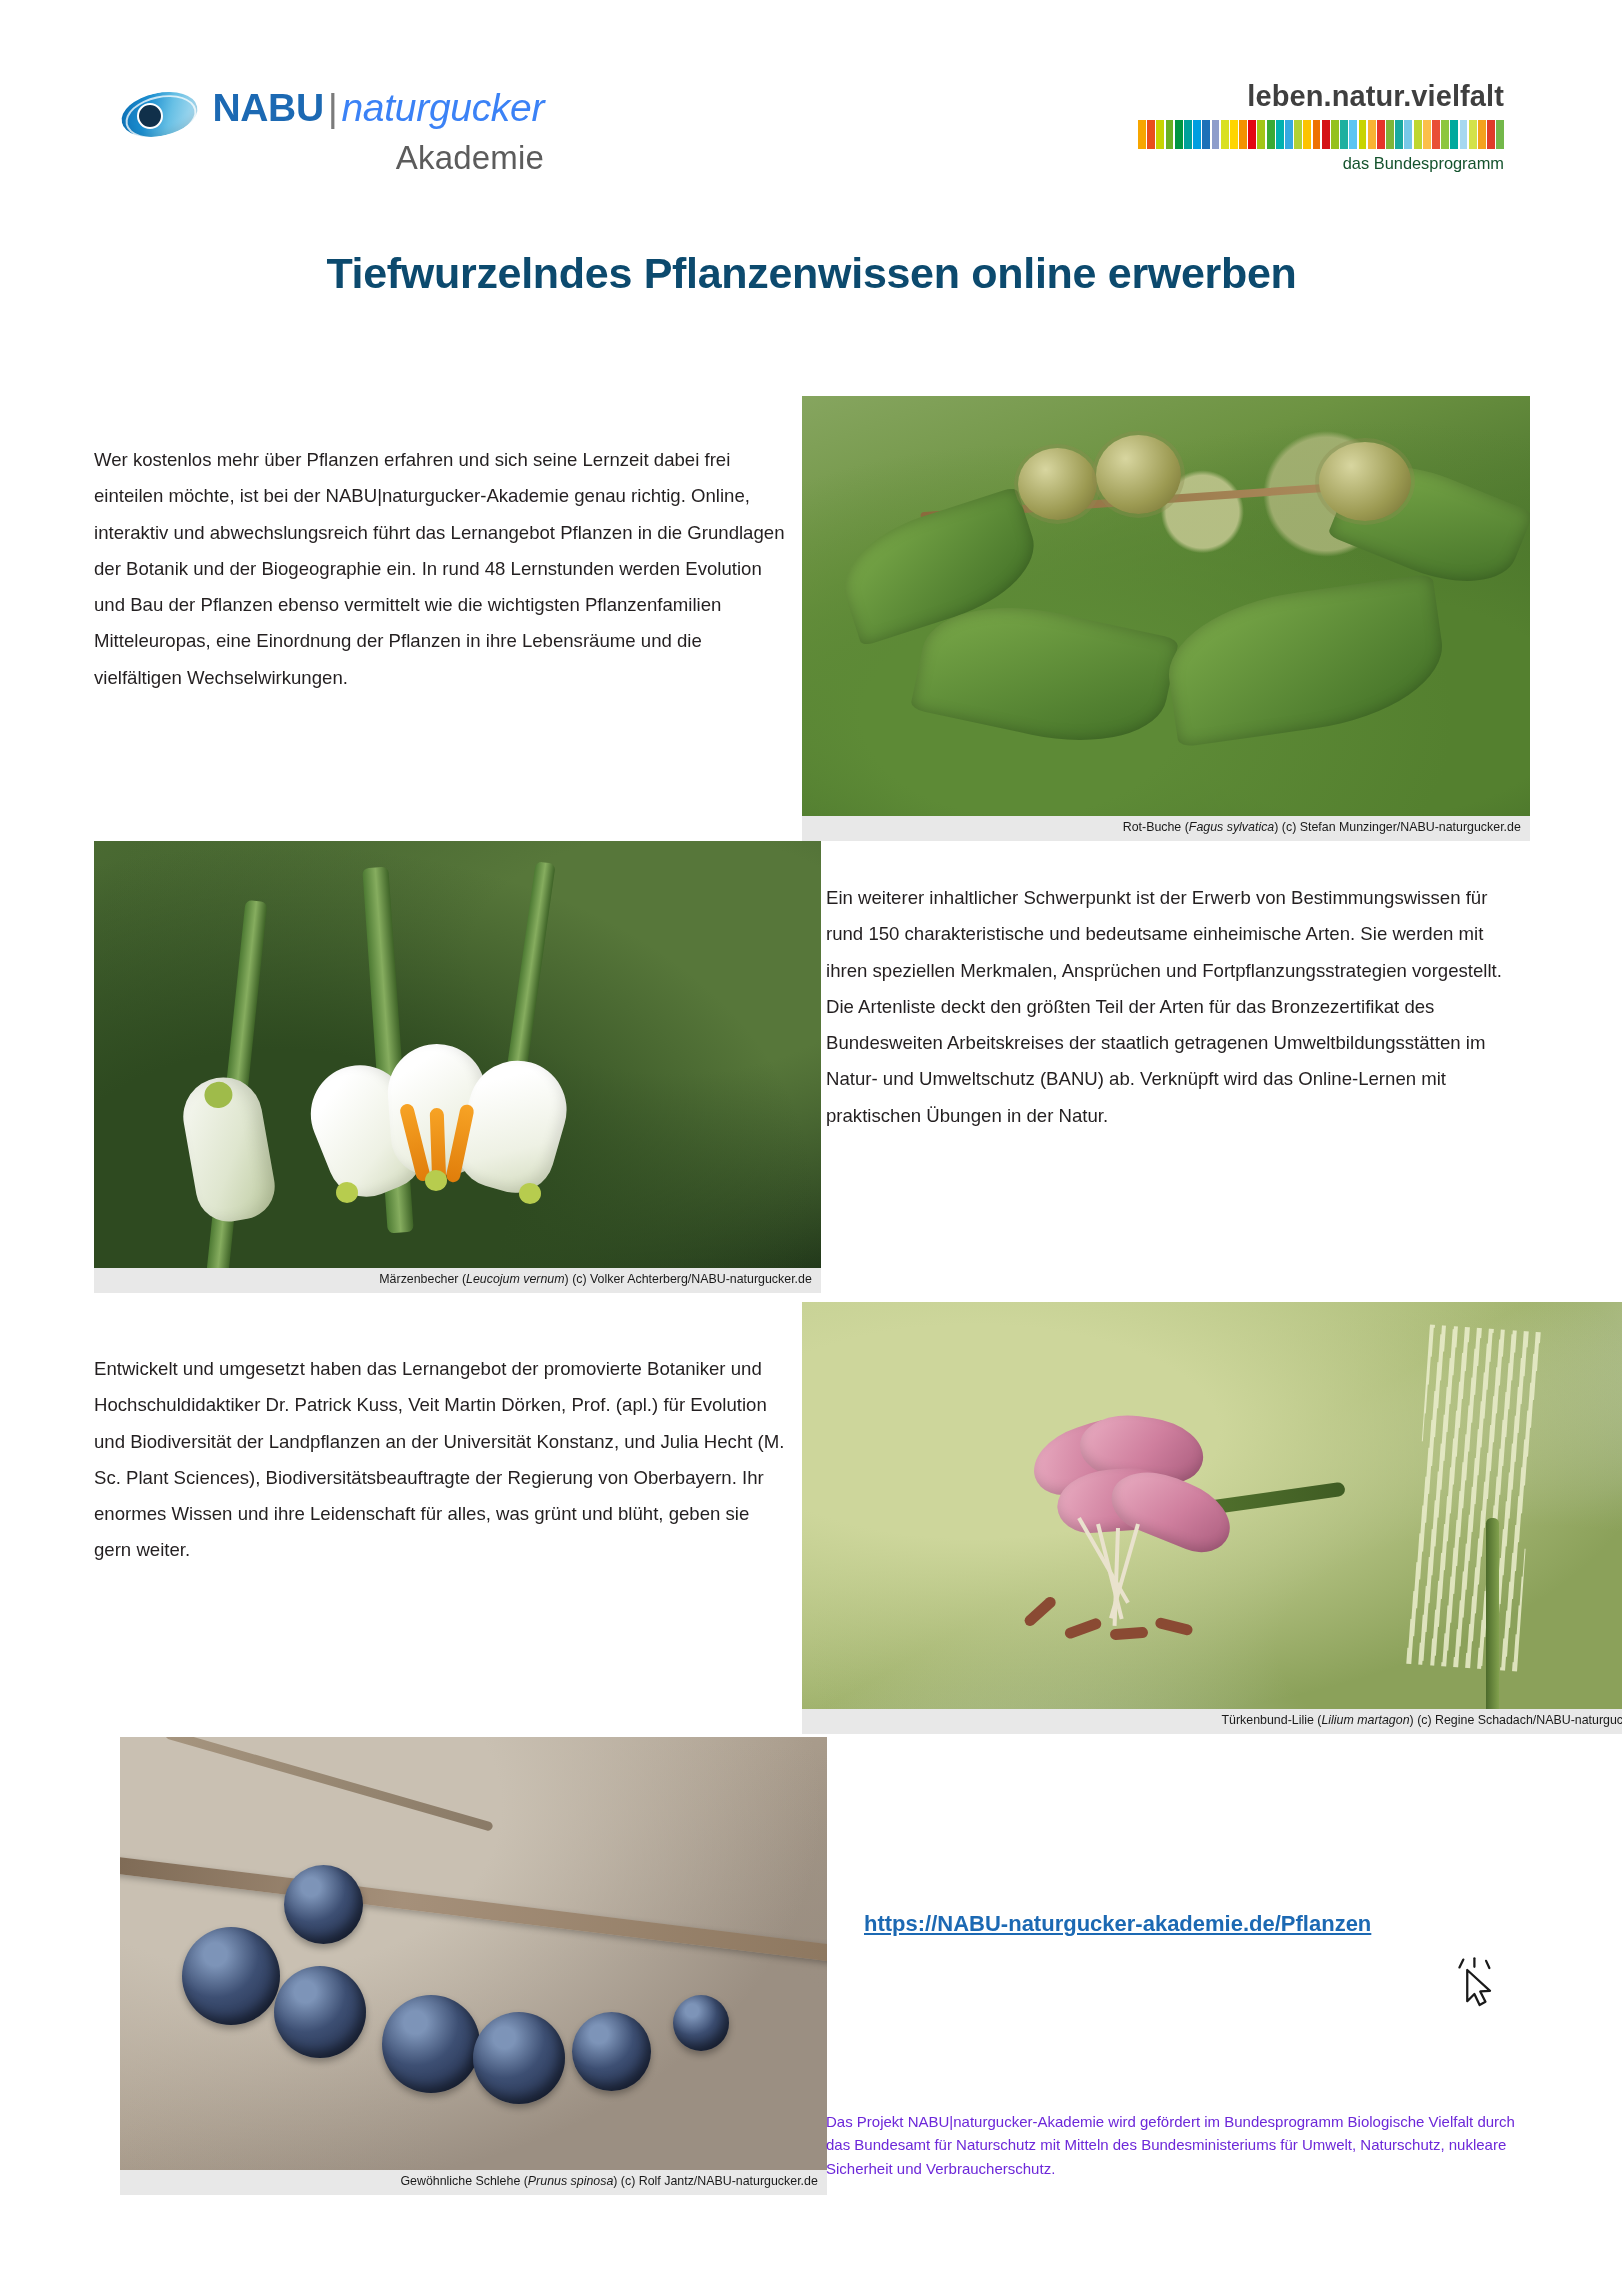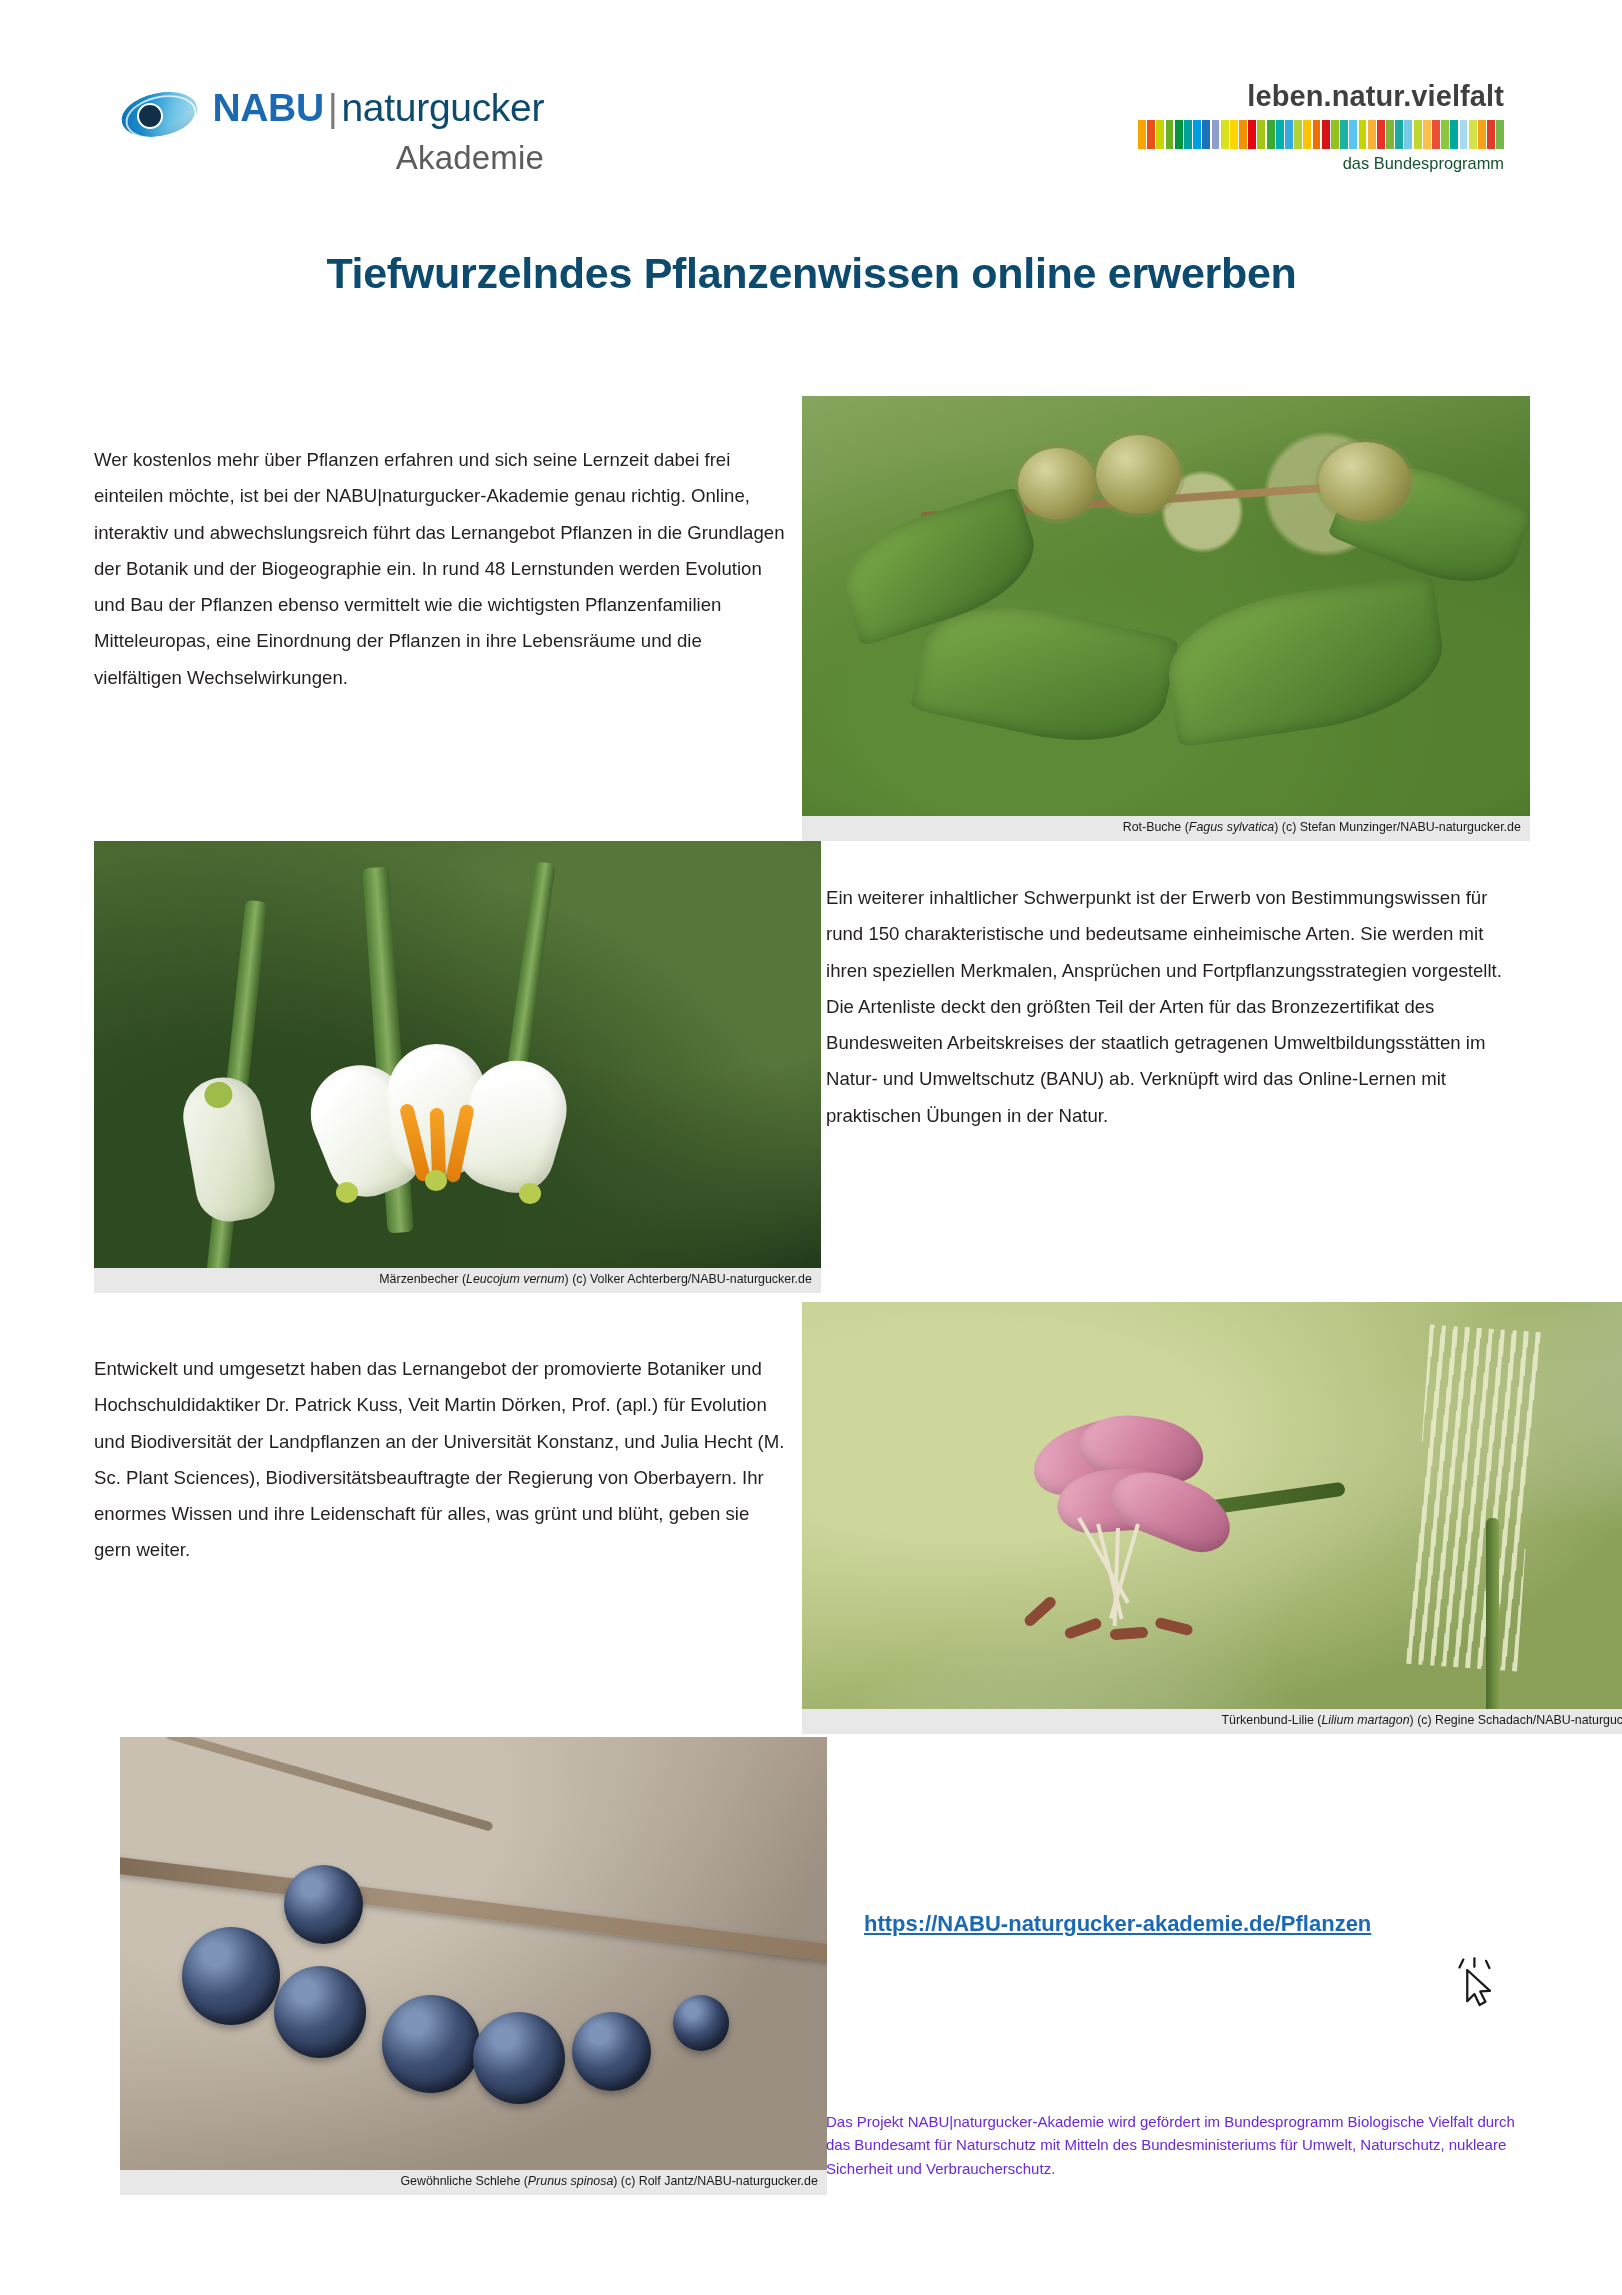--- a/index.html
+++ b/index.html
@@ -75,22 +75,23 @@
   .logo-text .line1 .nabu {
     color: #1c69b3;
     font-weight: bold;
   }
   .logo-text .line1 .bar {
     color: #7b7b7b;
     font-weight: 300;
     margin: 0 3.9px;
   }
   .logo-text .line1 .ng {
-    color: #0c4a6e;
+    color: #3b82f6;
     font-weight: 400;
+    font-style: italic;
   }
   .logo-text .line2 {
     margin-top: 14.4px;
     font-size: 33px;
     color: #5c5c5c;
     font-weight: 400;
     letter-spacing: 0.2px;
     text-align: right;
   }
 

